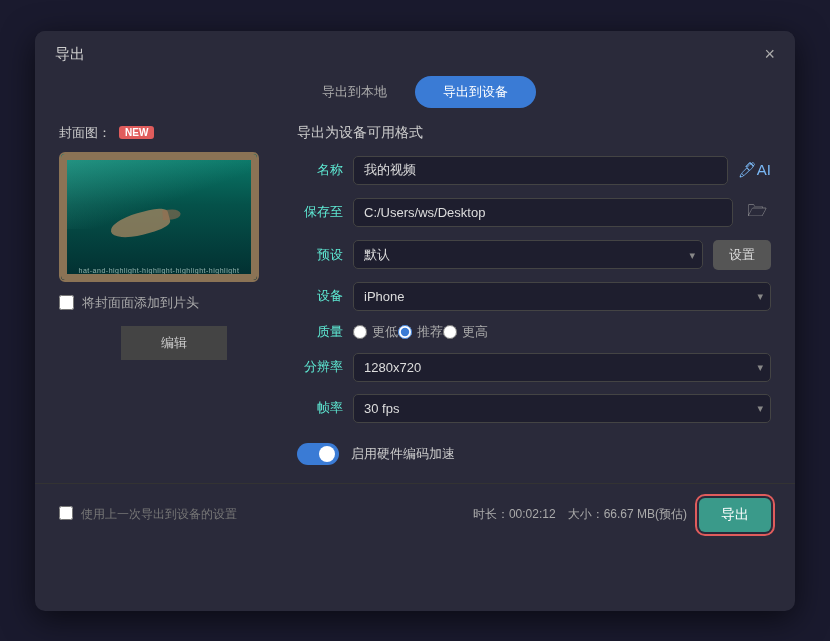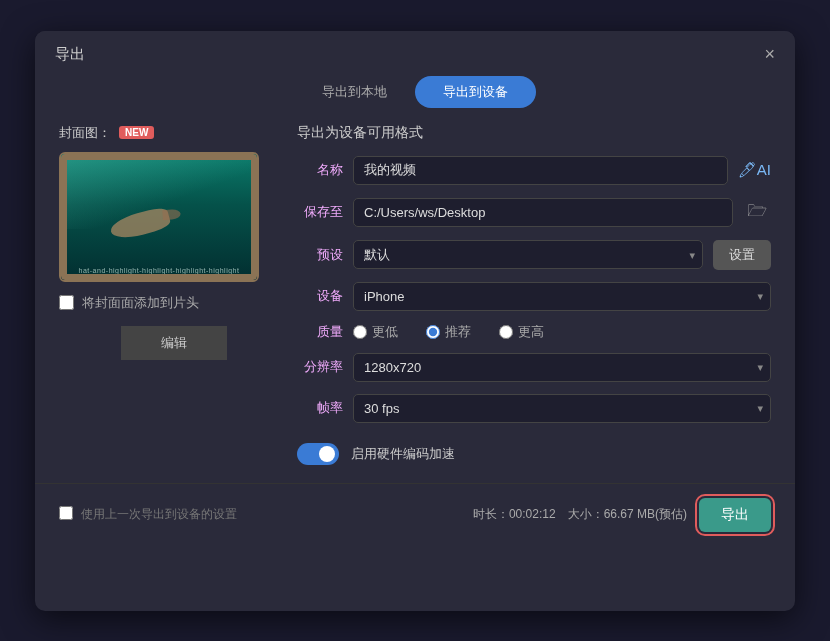--- a/index.html
+++ b/index.html
@@ -190,21 +190,21 @@
       font-size: 14px;
       margin-bottom: 14px;
     }
     .form-row {
       display: flex;
       align-items: center;
       margin-bottom: 12px;
       gap: 10px;
     }
     .form-label {
-      color: #f0abfc;
+      color: #5eead4;
       font-size: 13px;
       width: 46px;
       text-align: right;
       flex-shrink: 0;
     }
     .form-input {
       background: #1e1e2e;
       border: 1px solid #444;
       border-radius: 5px;
       padding: 6px 10px;
@@ -266,21 +266,21 @@
       color: #ddd;
       border: none;
       border-radius: 5px;
       padding: 6px 16px;
       font-size: 13px;
       cursor: pointer;
     }
     .radio-group {
       display: flex;
       align-items: center;
-      gap: 28px;
+      gap: 0;
     }
     .radio-item {
       display: flex;
       align-items: center;
       gap: 5px;
       color: #aaa;
       font-size: 13px;
     }
     .radio-item input[type="radio"] {
       accent-color: #3a7bd5;

